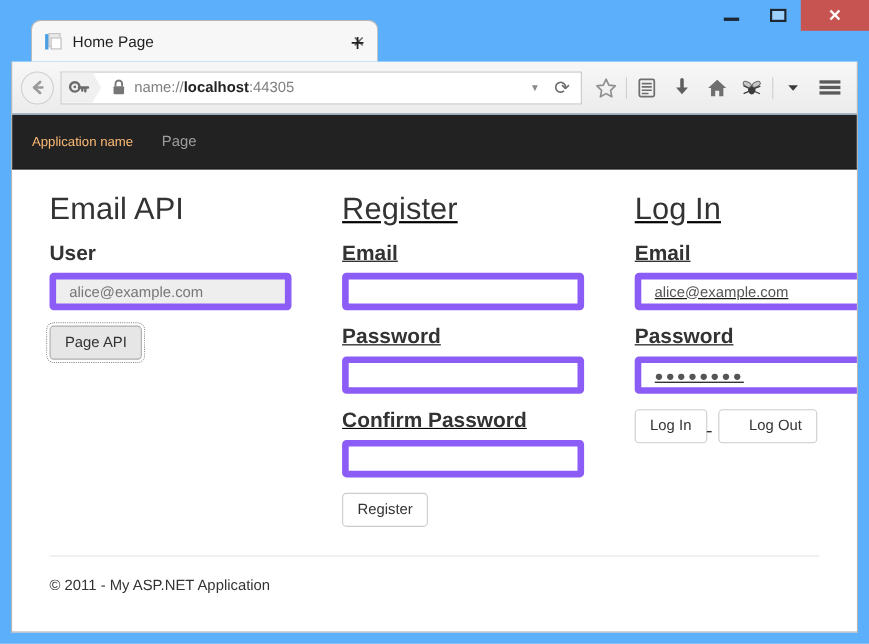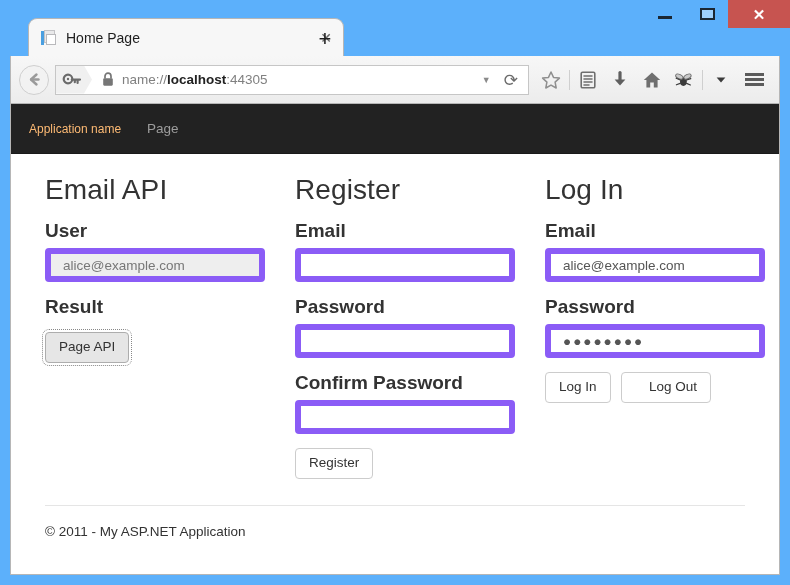--- a/index.html
+++ b/index.html
@@ -157,21 +157,21 @@
   }
   .nav-link {
     color: #9d9d9d; font-size: 13.5px; cursor: default;
   }
 
   .container {
     padding: 20px 34px 0 34px;
   }
   .row { display: flex; }
   .col { width: 250px; flex: 0 0 auto; }
-  .col + .col { margin-left: 0; }
+  .col + .col { margin-left: 16px; text-decoration: underline; }
 
   h1.col-title {
     font-size: 28px; font-weight: normal; color: #333333;
     margin-bottom: 14px; letter-spacing: 0.1px;
   }
   label.fieldlabel {
     display: block; font-size: 19px; font-weight: bold;
     color: #333333; margin-bottom: 6px;
   }
   .form-group { margin-bottom: 14px; }
@@ -333,21 +333,20 @@
 
         <div class="col">
           <h1 class="col-title">Email API</h1>
 
           <div class="form-group">
             <label class="fieldlabel">User</label>
             <input class="form-control" type="text" disabled="" value="alice@example.com" style="">
           </div>
 
           <div class="form-group">
-            <label class="fieldlabel">Result</label>
           </div>
 
           <button class="btn btn-focused">Page API</button>
         </div>
 
         <div class="col">
           <h1 class="col-title">Register</h1>
 
           <div class="form-group">
             <label class="fieldlabel">Email</label>

